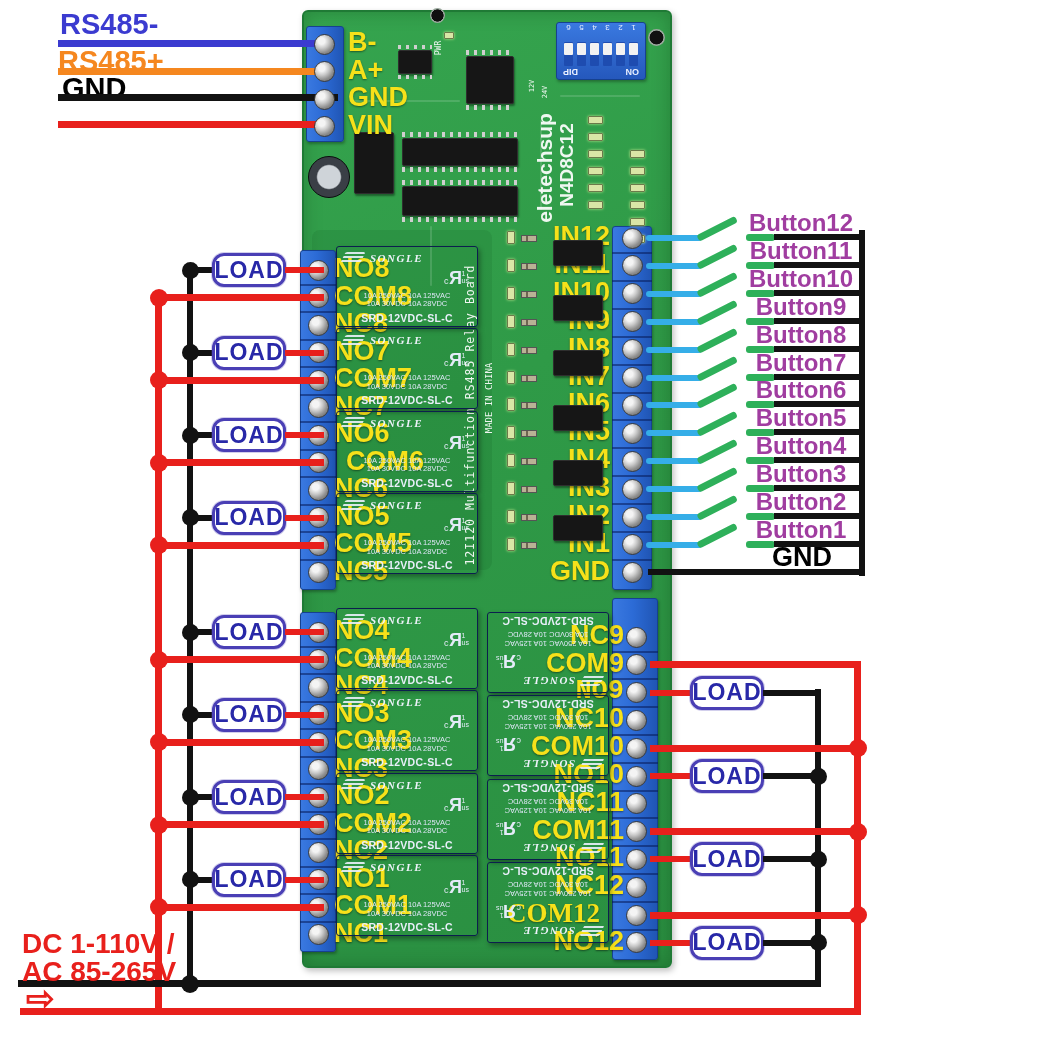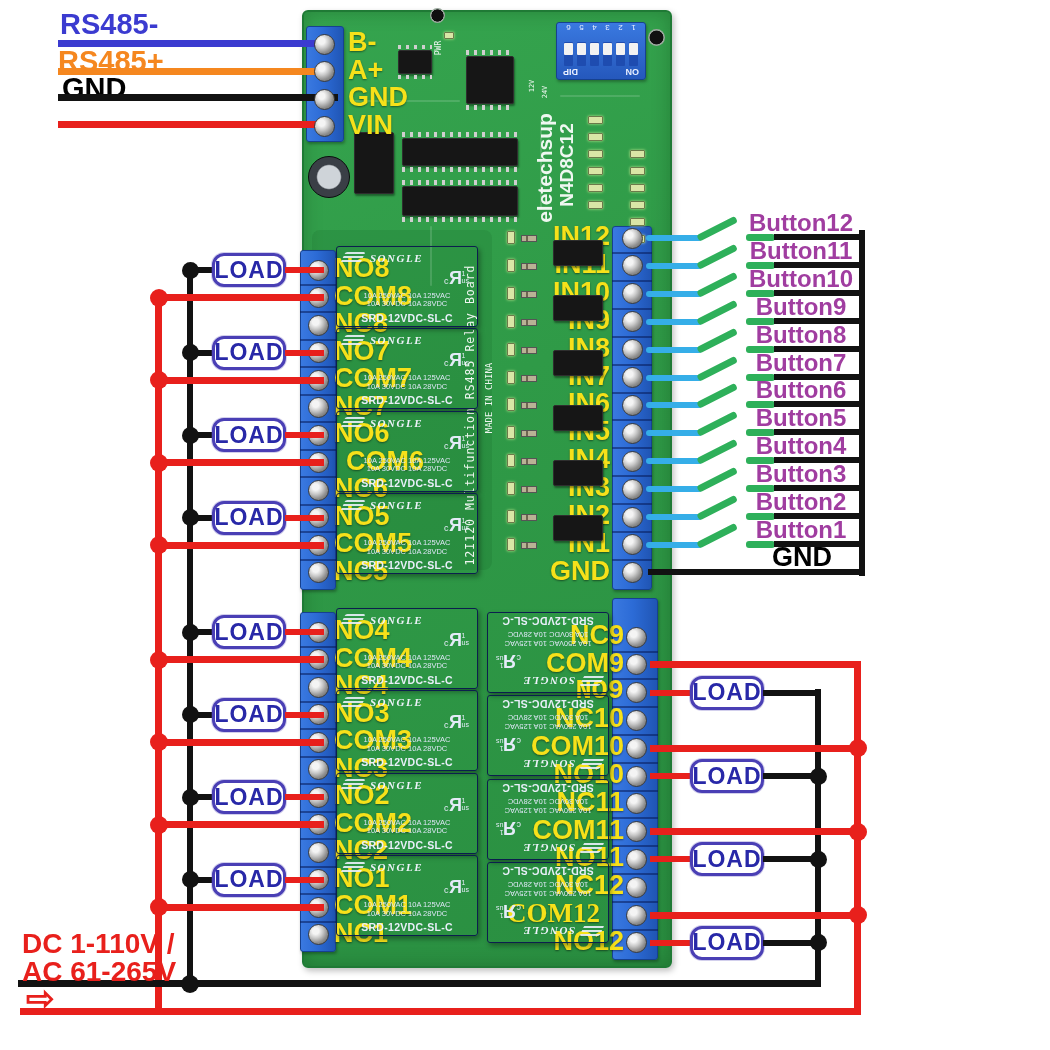--- a/index.html
+++ b/index.html
@@ -166,21 +166,21 @@
   <div class="abs wire-red" style="left:155px;top:294px;width:7px;height:721px;"></div>
   <div class="abs wire" style="left:187px;top:267px;width:6px;height:719px;"></div>
   <div class="abs wire" style="left:859px;top:230px;width:6px;height:346px;"></div>
   <div class="abs wire" style="left:815px;top:689px;width:6px;height:297px;"></div>
   <div class="abs wire-red" style="left:854px;top:661px;width:7px;height:354px;"></div>
   <div class="abs wire" style="left:18px;top:980px;width:803px;height:7px;"></div>
   <div class="abs wire-red" style="left:20px;top:1008px;width:841px;height:7px;"></div>
   <div class="abs dot" style="left:181px;top:975px;width:18px;height:18px;"></div>
 
   <div class="abs mains" style="left:22px;top:928px;">DC 1-110V /</div>
-  <div class="abs mains" style="left:22px;top:956px;">AC 61-265V</div>
+  <div class="abs mains" style="left:22px;top:956px;">AC 85-265V</div>
   <div class="abs" style="left:26px;top:978px;color:var(--red);font-size:34px;font-weight:bold;">⇨</div>
 
   <div class="abs wire" style="left:648px;top:569px;width:217px;height:6px;"></div>
   <div class="abs" style="left:742px;top:542px;width:120px;text-align:center;font-size:27px;font-weight:bold;color:#000;">GND</div>
 <div class="screw" style="position: absolute; left: 313.5px; top: 33.5px;"></div>
     <div class="ylbl" style="position: absolute; left: 348px; top: 28px;">B-</div>
     <div class="screw" style="position: absolute; left: 313.5px; top: 61px;"></div>
     <div class="ylbl" style="position: absolute; left: 348px; top: 55.5px;">A+</div>
     <div class="screw" style="position: absolute; left: 313.5px; top: 88.5px;"></div>
     <div class="ylbl" style="position: absolute; left: 348px; top: 83px;">GND</div>

